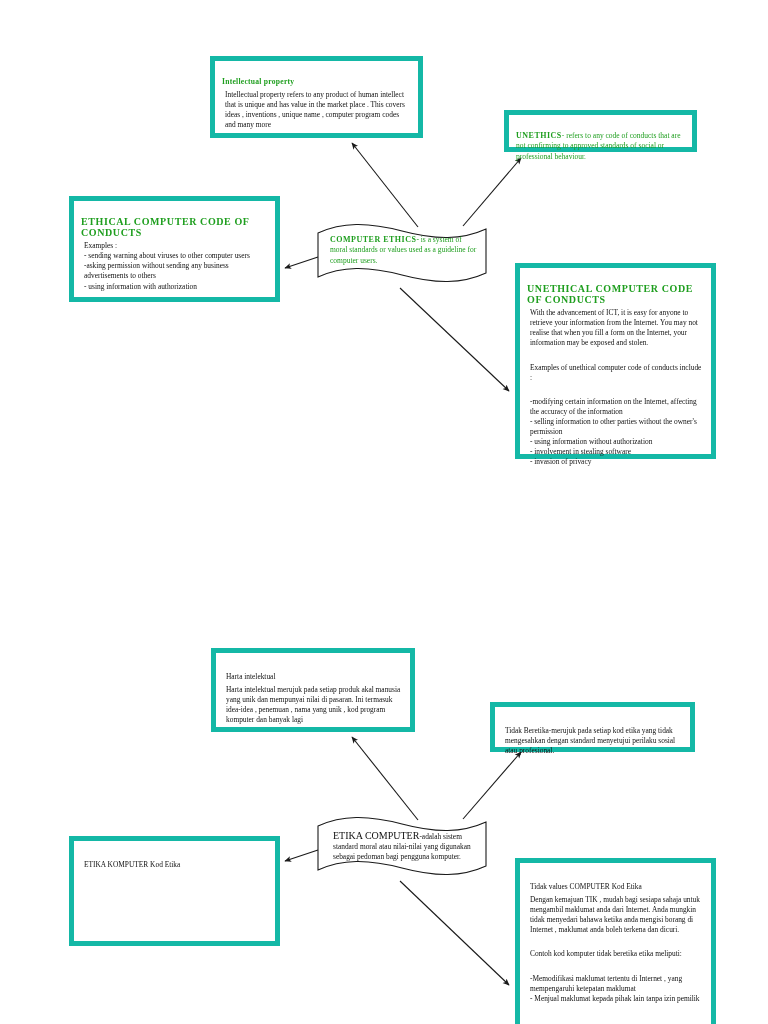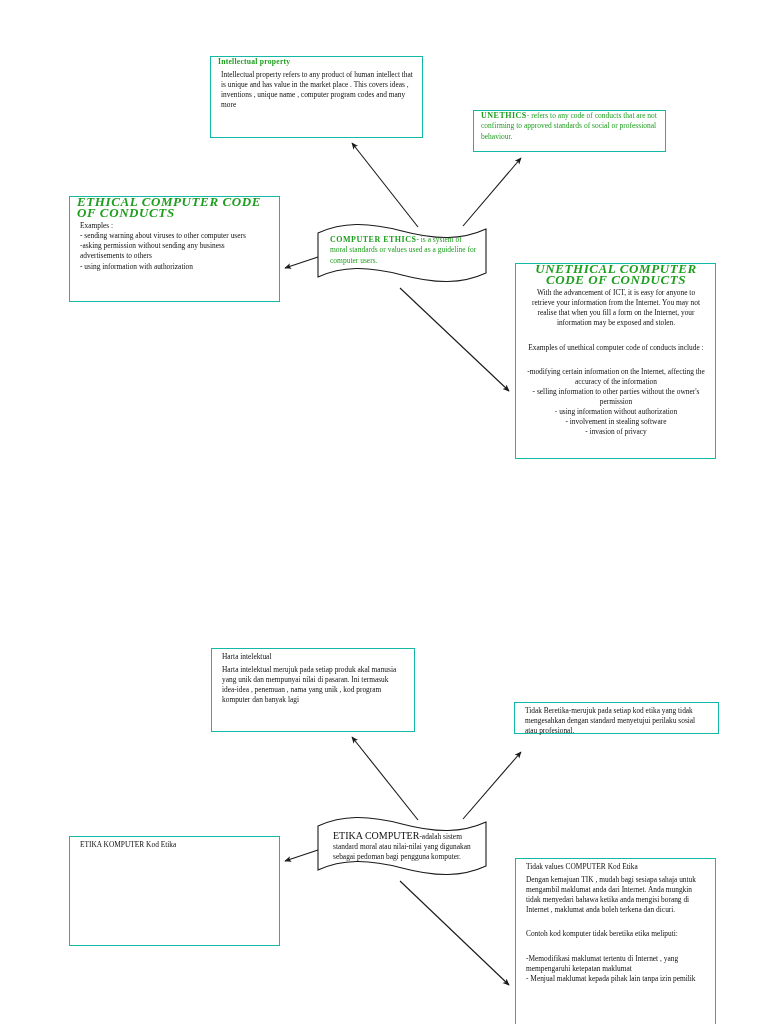--- a/index.html
+++ b/index.html
@@ -26,23 +26,23 @@
     left: 0; top: 0;
     width: 768px;
     height: 1024px;
     pointer-events: none;
     z-index: 1;
   }
   .node {
     position: absolute;
     box-sizing: border-box;
     background: #ffffff;
-    border: 1px solid #14b8a6;
+    border: 5px solid #14b8a6;
     z-index: 2;
-    padding: 0 6px 4px 7px;
+    padding: 16px 6px 4px 7px;
   }
   .banner {
     position: absolute;
     z-index: 2;
     background: transparent;
     border: none;
     padding: 0;
   }
   .banner .banner-text {
     position: absolute;
@@ -58,24 +58,23 @@
   .title {
     color: #1e9e1e;
     font-weight: bold;
     font-size: 7.6px;
     line-height: 10.2px;
     letter-spacing: 0.25px;
     margin: 0 0 0.5px 0;
     display: block;
   }
   .title-lg {
-    font-size: 13px;
+    font-size: 10px;
     line-height: 10.6px;
     letter-spacing: 0.6px;
-    font-style: italic;
   }
   .body-txt {
     color: #111111;
     font-size: 7.4px;
     line-height: 10.1px;
     display: block;
     white-space: pre-line;
     margin: 3px;
   }
   .green-txt {
@@ -89,27 +88,27 @@
   .green-lead {
     color: #1e9e1e;
     font-weight: bold;
     font-size: 8.0px;
     letter-spacing: 0.5px;
   }
   .spacer { display:block; height: 8px; }
 
   
   #node-intellectual-property { left: 210px; top: 56px;  width: 213px; height: 82px;  }
-  #node-unethics              { left: 473px; top: 110px; width: 193px; height: 42px;  }
+  #node-unethics              { left: 504px; top: 110px; width: 193px; height: 42px;  }
   #node-ethical-code          { left: 69px;  top: 196px; width: 211px; height: 106px; }
   #banner-computer-ethics     { left: 316px; top: 219px; width: 172px; height: 68px;  }
-  #node-unethical-code        { left: 515px; top: 263px; width: 201px; height: 196px; text-align: center; }
+  #node-unethical-code        { left: 515px; top: 263px; width: 201px; height: 196px; }
 
   #node-harta                 { left: 211px; top: 648px; width: 204px; height: 84px;  }
-  #node-tidak-beretika        { left: 514px; top: 702px; width: 205px; height: 32px;  }
+  #node-tidak-beretika        { left: 490px; top: 702px; width: 205px; height: 50px;  }
   #node-etika-komputer-kod    { left: 69px;  top: 836px; width: 211px; height: 110px; }
   #banner-etika-computer      { left: 316px; top: 812px; width: 172px; height: 68px;  }
   #node-tidak-etika-kod       { left: 515px; top: 858px; width: 201px; height: 180px; }
 </style>
 </head>
 <body>
 
 <div id="canvas">
 
   <svg class="connectors" viewBox="0 0 768 1024">

